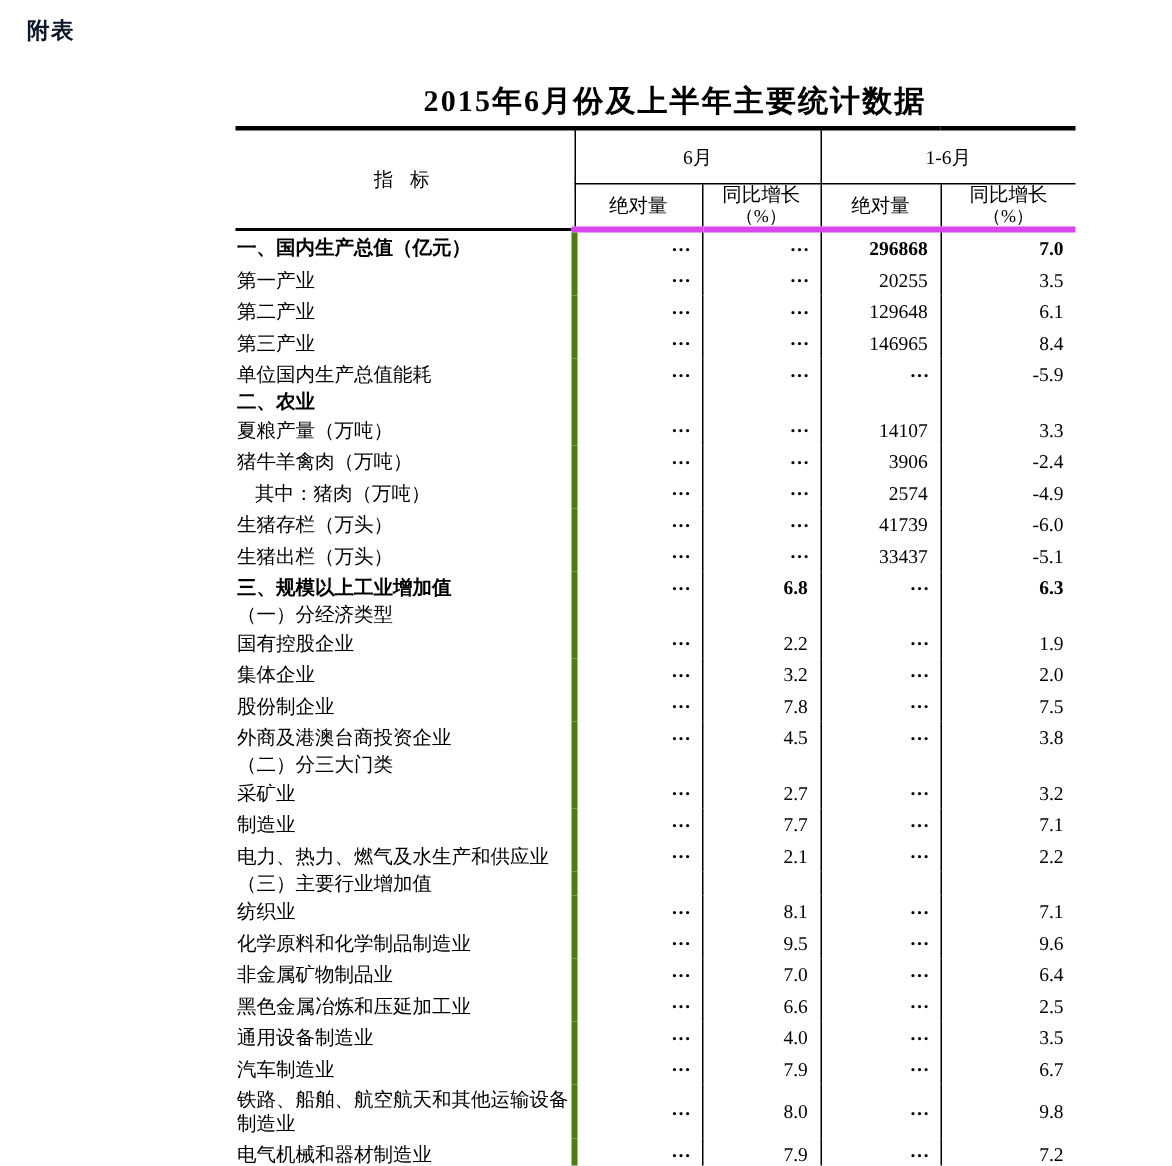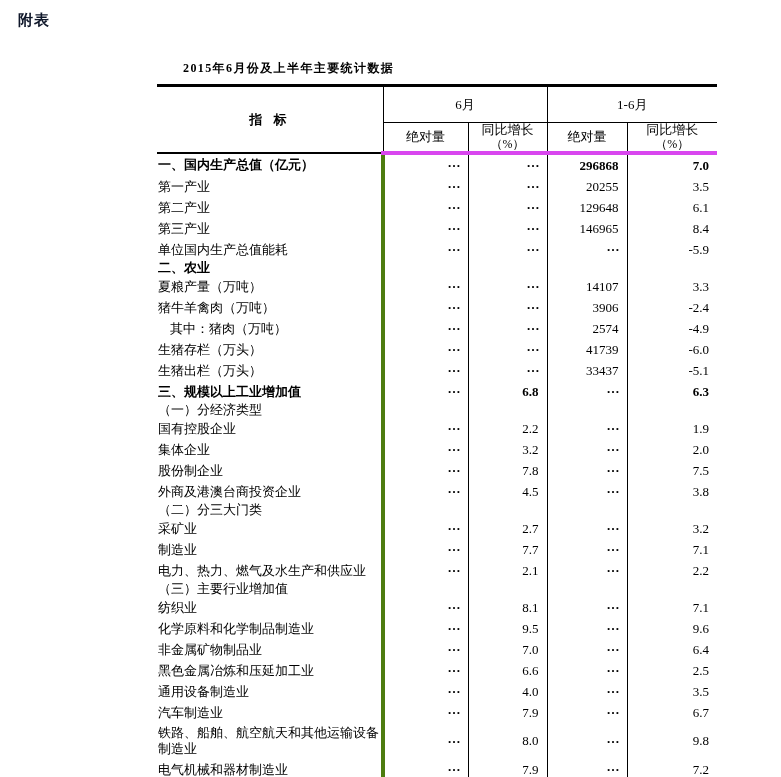--- a/index.html
+++ b/index.html
@@ -12,42 +12,41 @@
     font-family: "Liberation Serif", "DejaVu Serif", serif;
   }
   .appendix {
     position: absolute; left: 18px; top: 11px;
     font-family: "Liberation Sans", "DejaVu Sans", sans-serif;
     font-weight: bold; font-size: 15px; color: #0f172a;
     letter-spacing: 1px;
   }
   .twrap { position: absolute; left: 157px; top: 56px; width: 560px; }
   .title {
-    text-align: left;
+    text-align: center;
     font-weight: bold;
-    font-size: 12px;
+    font-size: 20px;
     line-height: 24px;
     letter-spacing: 1.4px;
     padding-left: 26px;
     margin-bottom: 4px;
     white-space: nowrap;
   }
   table.stats {
     border-collapse: collapse;
     table-layout: fixed;
     width: 560px;
     border-top: 3px solid #000;
     font-size: 13px;
   }
   th { font-weight: normal; padding: 0; text-align: center; vertical-align: middle; }
   .th-ind {
     border-right: 1px solid #000;
     border-bottom: 2px solid #000;
     letter-spacing: 4px;
-    font-weight: bold;
   }
   .th-group { height: 37px; border-bottom: 1px solid #000; }
   .th-group-june { border-right: 1px solid #000; }
   .th-sub {
     height: 30px;
     border-right: 1px solid #000;
     border-bottom: 4px solid #d946ef;
     line-height: 14px;
   }
   .th-sub.th-last { border-right: none; }

